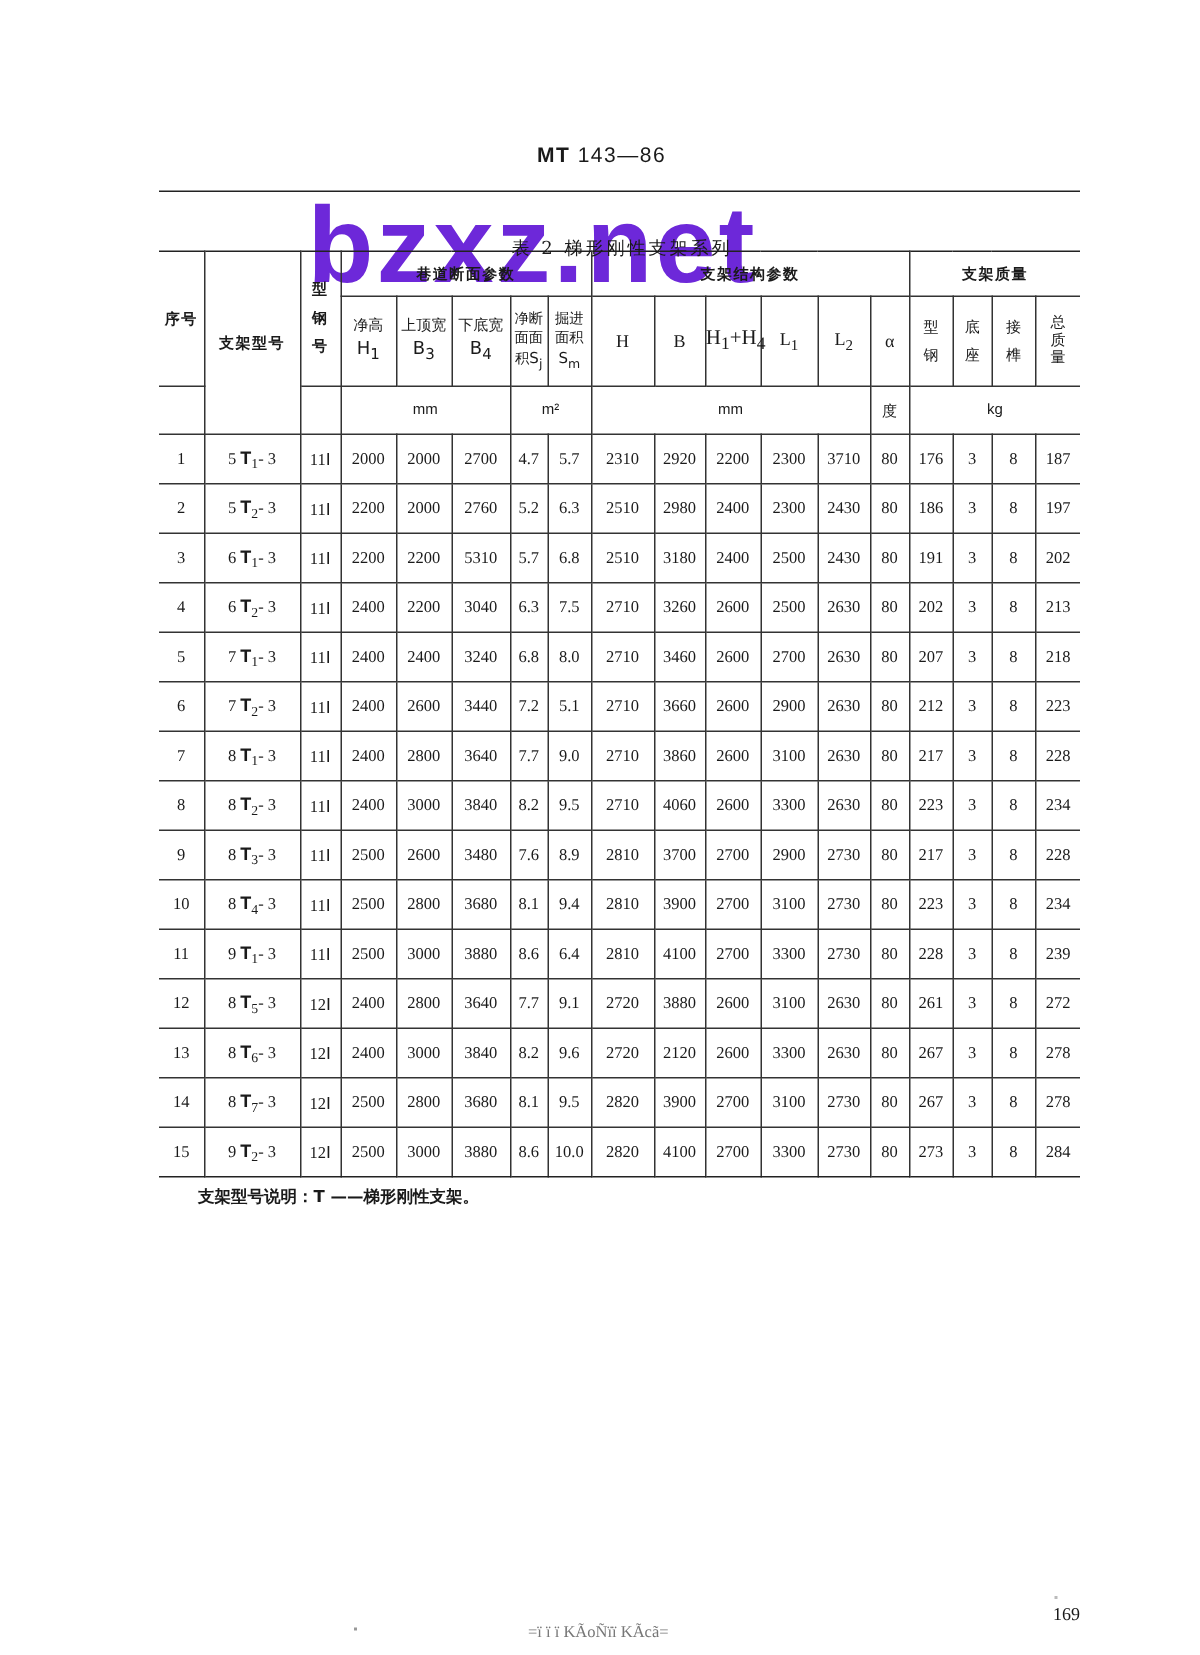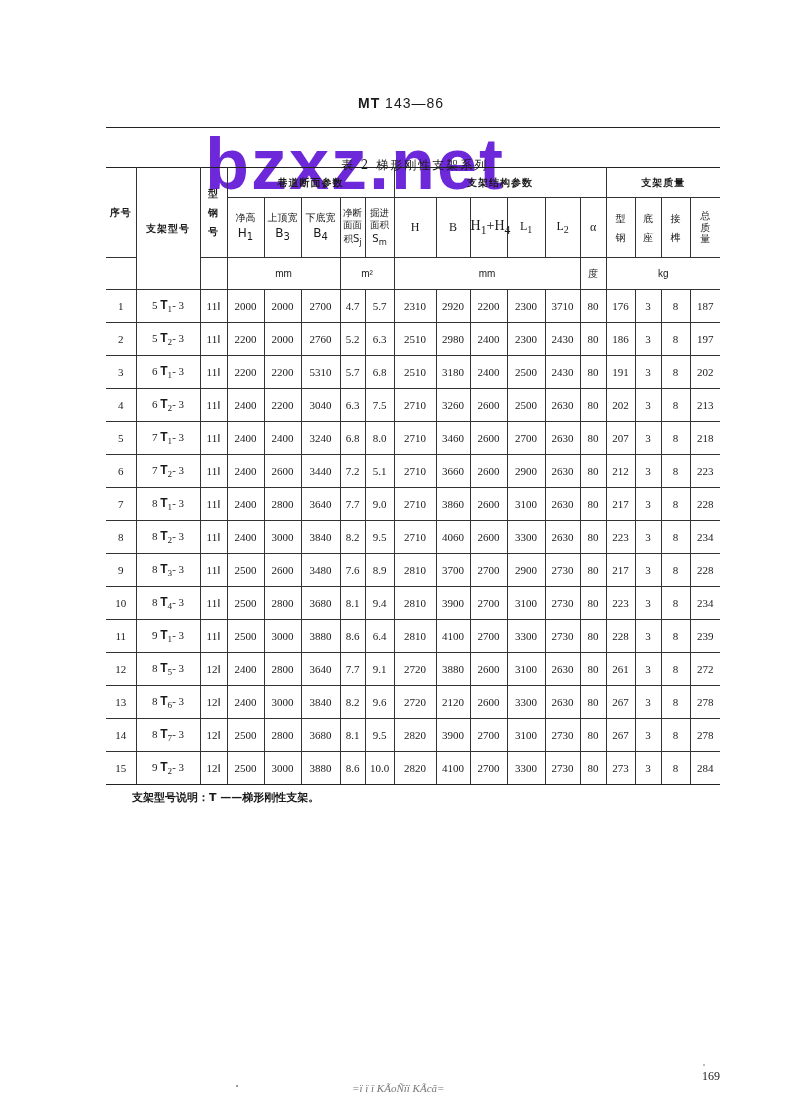--- a/index.html
+++ b/index.html
@@ -48,21 +48,21 @@
     td.model b { font-family: "Liberation Sans", sans-serif; font-size: 12px; }
     td.steel { font-weight: bold; font-size: 11px; text-align: left; padding-left: 2px; }
     td.num { font-size: 11px; }
     td.leftnum { text-align: left; padding-left: 3px; }
     td.rightnum { text-align: right; padding-right: 2px; }
     .note {
       position: absolute; top: 790px; left: 132px;
       font-family: "DejaVu Sans", sans-serif; font-size: 11px; font-weight: bold;
     }
     .page-num { position: absolute; top: 1041px; left: 702px; font-family: Liberation Serif, serif; font-size: 12px; margin-top: 28px; }
-    .footer-garble { position: absolute; top: 1082px; left: 352px; font-family: "Liberation Serif", serif; font-size: 11px; color: #777; font-style: italic; }
+    .footer-garble { position: absolute; top: 1082px; left: 352px; font-family: "Liberation Serif", serif; font-size: 11px; color: #777; }
     .speck { position: absolute; width: 2px; height: 2px; background: #999; }
   </style>
 </head>
 <body>
 
 <div class="watermark">bzxz.net</div>
 
 <div class="std-code">
   <span>MT</span>
   <span class="num">143—86</span>

